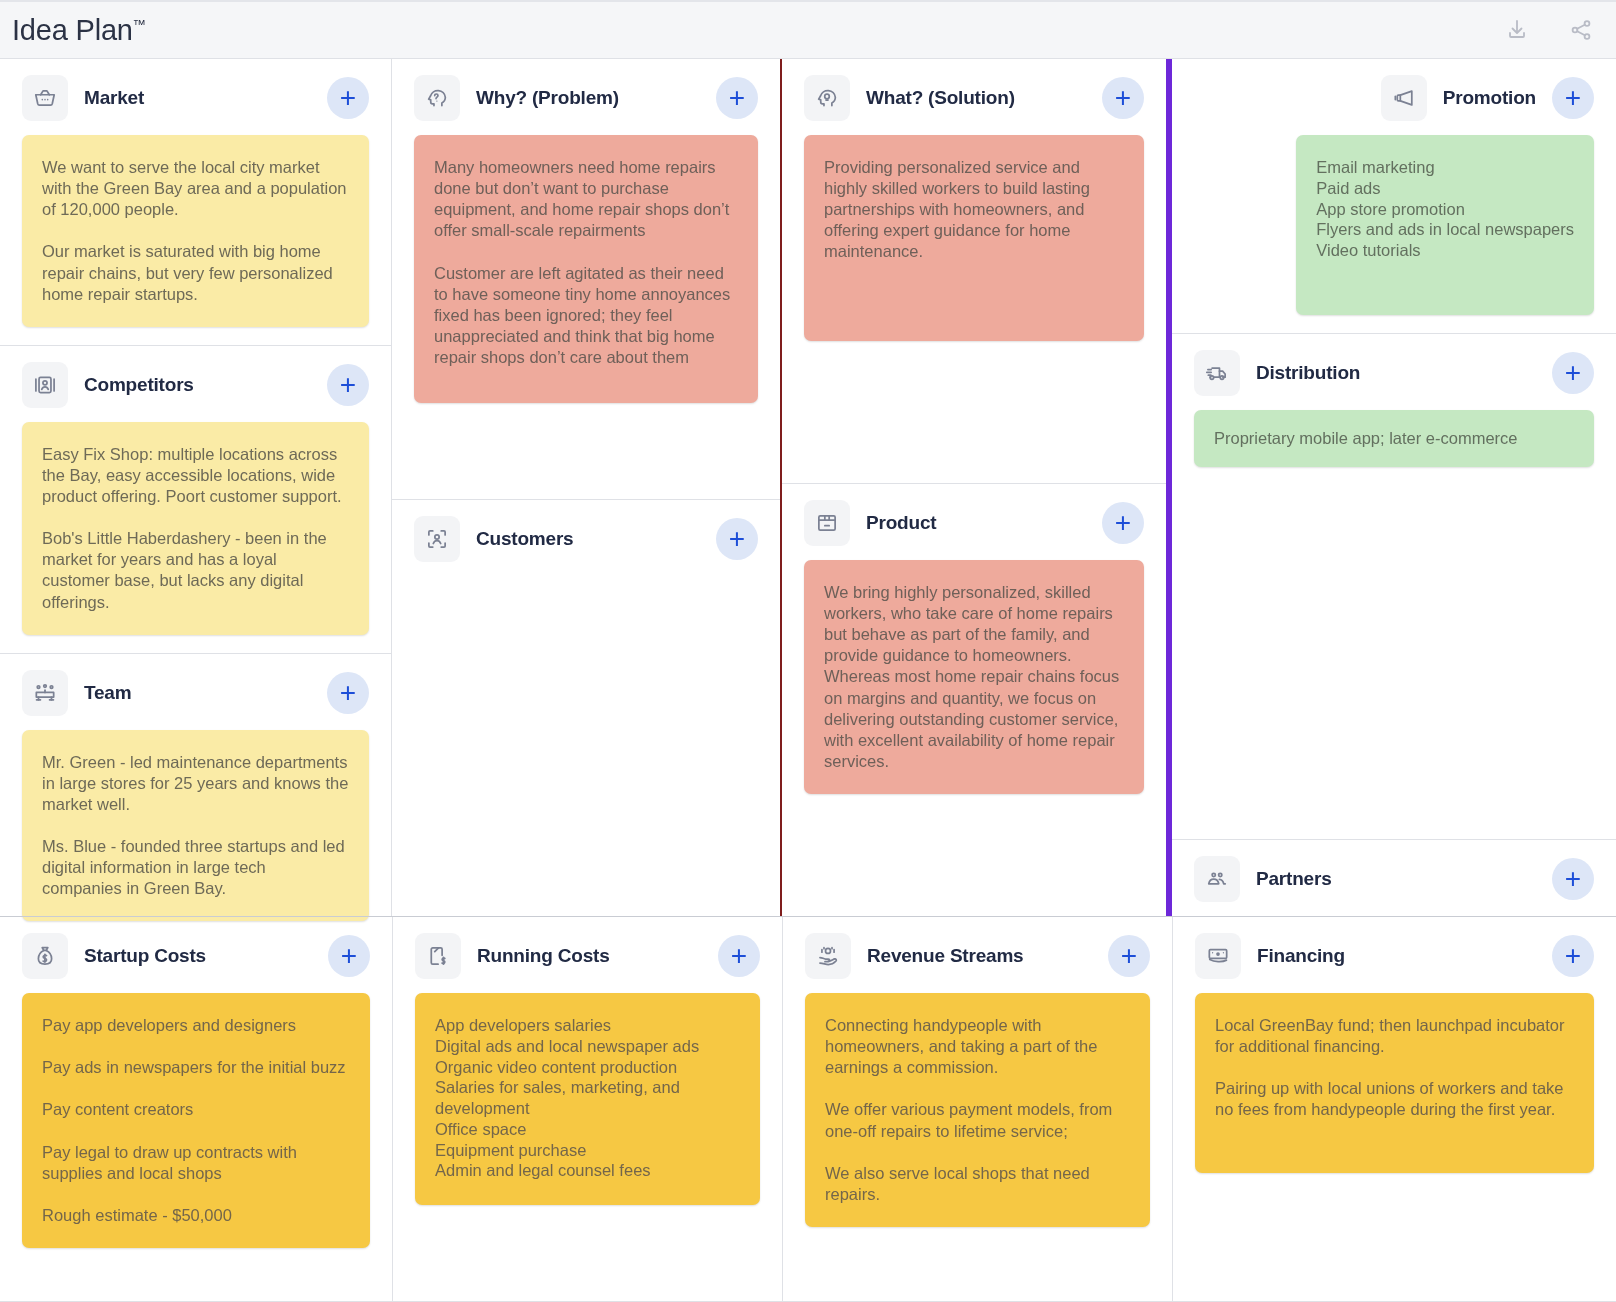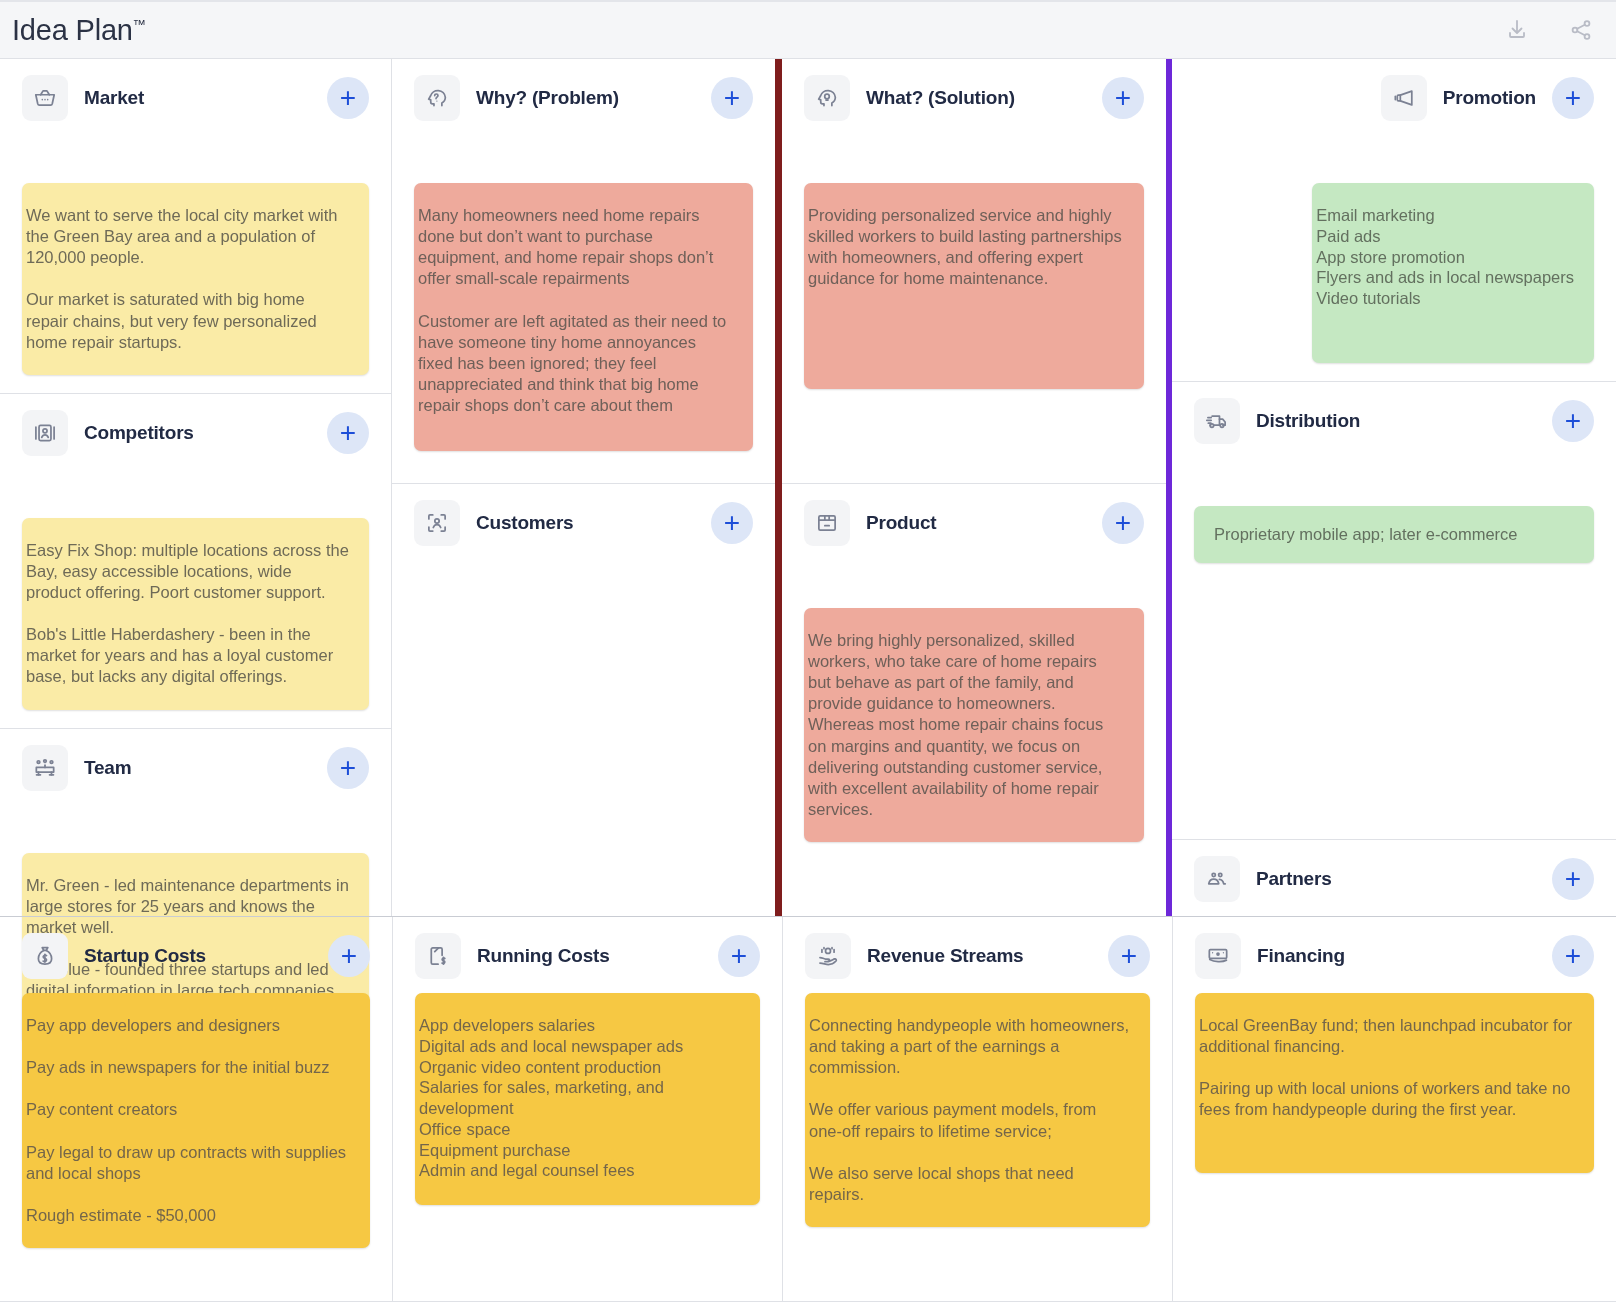--- a/index.html
+++ b/index.html
@@ -35,28 +35,28 @@
     background: #ffffff;
     border-top: 1px solid #dfe1e6;
     border-bottom: 1px solid #dfe1e6;
     display: grid;
     grid-template-columns: 392px 390px 390px 444px;
     grid-template-rows: 857px 1fr;
     overflow: hidden;
   }
   .col { display: flex; flex-direction: column; min-width: 0; }
   .col-b1 { grid-column: 1; grid-row: 1; border-right: 1px solid #dfe1e6; }
-  .col-b2 { grid-column: 2; grid-row: 1; border-right: 7px solid #7f1d1d; }
+  .col-b2 { grid-column: 2; grid-row: 1; border-right: 2px solid #7f1d1d; }
   .col-b3 { grid-column: 3; grid-row: 1; border-right: 6px solid #6d28d9; }
   .col-b4 { grid-column: 4; grid-row: 1; }
   .bottomrow { grid-column: 1 / span 4; grid-row: 2; display: grid;
                grid-template-columns: 392px 390px 390px 444px; border-top: 1px solid #c9ccd3; }
   .bottomrow > .col + .col { border-left: 1px solid #dfe1e6; }
 
-  .section { display: flex; flex-direction: column; min-height: 0; gap: 48px; }
+  .section { display: flex; flex-direction: column; min-height: 0; }
   .section + .section { border-top: 1px solid #dfe1e6; }
 
   .sec-head {
     display: flex; align-items: center; gap: 16px;
     padding: 16px 22px 14px 22px;
     flex: 0 0 auto;
   }
   .sec-ico {
     width: 46px; height: 46px; flex: 0 0 46px;
     background: #f3f4f6; border-radius: 9px;
@@ -72,21 +72,21 @@
     background: #dde6f7; border: none; cursor: pointer;
     display: flex; align-items: center; justify-content: center;
     color: #1d4ed8; font-size: 28px; line-height: 1; font-weight: 300;
     font-family: "Liberation Sans", sans-serif;
   }
 
   .sec-body { padding: 0 22px 18px 22px; flex: 1 1 auto; min-height: 0; }
 
   .note {
     border-radius: 7px;
-    padding: 22px 20px 22px 4px;
+    padding: 22px 20px 22px 20px;
     font-size: 16.5px;
     line-height: 1.28;
     color: #6d6a5e;
     box-shadow: 0 1px 2px rgba(0,0,0,0.13);
     white-space: pre-wrap;
   }
   .note.yellow { background: #faeba6; color: #6e6a57; }
   .note.red    { background: #eeaa9c; color: #6f6059; }
   .note.green  { background: #c5e8c2; color: #63705f; }
   .note.gold   { background: #f6c843; color: #74664a; }
@@ -200,21 +200,21 @@
           <span class="sec-title">Why? (Problem)</span>
           <button class="add-btn">+</button>
         </div>
         <div class="sec-body">
           <div class="note red" style="min-height:268px">Many homeowners need home repairs done but don’t want to purchase equipment, and home repair shops don’t offer small-scale repairments
 
 Customer are left agitated as their need to have someone tiny home annoyances fixed has been ignored; they feel unappreciated and think that big home repair shops don’t care about them</div>
         </div>
       </div>
 
-      <div class="section" style="flex:1 1 auto;">
+      <div class="section" style="flex:1 1 auto;margin-top:16px;">
         <div class="sec-head">
           <span class="sec-ico">
             <svg width="26" height="26" viewBox="0 0 24 24" fill="none" stroke="#7b8193" stroke-width="1.6" stroke-linecap="round" stroke-linejoin="round">
               <path d="M4.5 8.2V5.6a1 1 0 0 1 1-1h2.6"></path>
               <path d="M15.9 4.6h2.6a1 1 0 0 1 1 1v2.6"></path>
               <path d="M19.5 15.8v2.6a1 1 0 0 1-1 1h-2.6"></path>
               <path d="M8.1 19.4H5.5a1 1 0 0 1-1-1v-2.6"></path>
               <circle cx="12" cy="10.2" r="2"></circle>
               <path d="M8.6 16.2c.7-1.9 1.9-2.7 3.4-2.7s2.7.8 3.4 2.7"></path>
             </svg>

